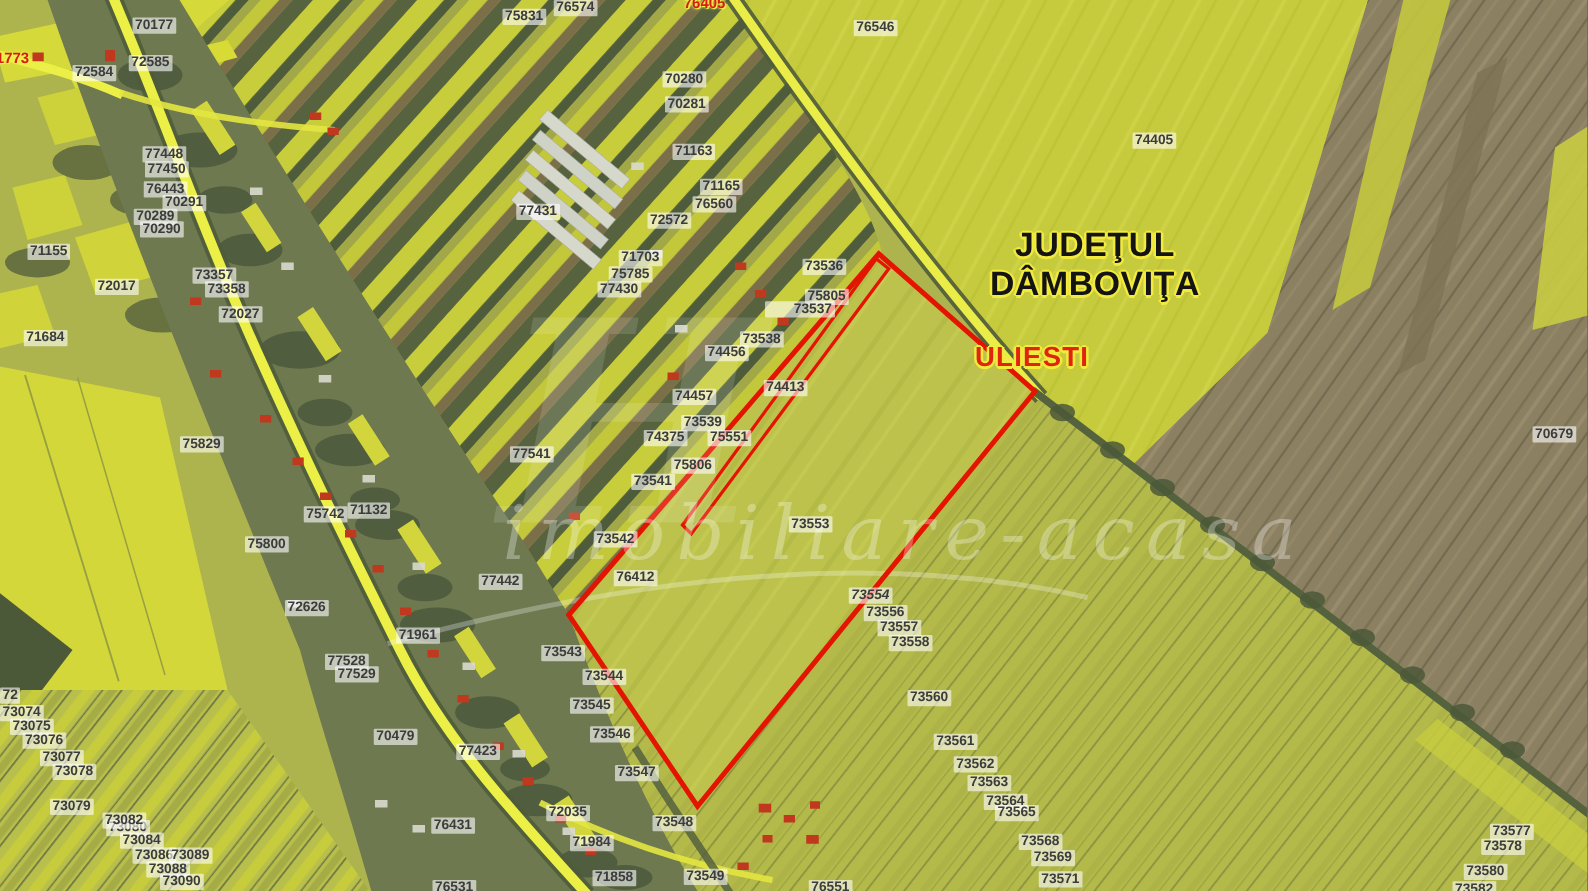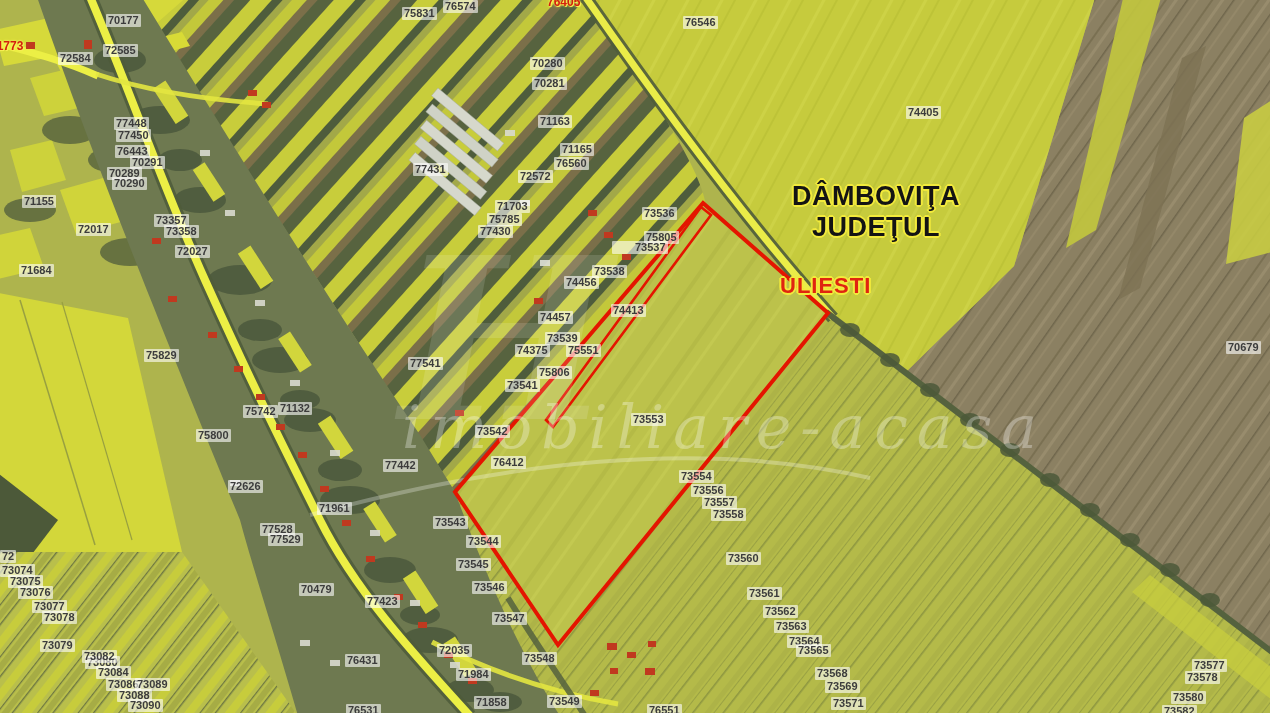--- a/index.html
+++ b/index.html
@@ -310,21 +310,21 @@
       <div class="parcel-label" style="left: 299px; top: 583px;">70479</div>
       <div class="parcel-label" style="left: 365px; top: 595px;">77423</div>
       <div class="parcel-label" style="left: 437px; top: 644px;">72035</div>
       <div class="parcel-label" style="left: 345px; top: 654px;">76431</div>
       <div class="parcel-label" style="left: 456px; top: 668px;">71984</div>
       <div class="parcel-label" style="left: 474px; top: 696px;">71858</div>
       <div class="parcel-label" style="left: 346px; top: 704px;">76531</div>
       <div class="parcel-label" style="left: 522px; top: 652px;">73548</div>
       <div class="parcel-label" style="left: 547px; top: 695px;">73549</div>
       <div class="parcel-label" style="left: 647px; top: 704px;">76551</div>
-      <div class="parcel-label" style="left: 679px; top: 470px;">73554</div>
+      <div class="parcel-label" style="left: 679px; top: 470px; font-style: italic;">73554</div>
       <div class="parcel-label" style="left: 691px; top: 484px;">73556</div>
       <div class="parcel-label" style="left: 702px; top: 496px;">73557</div>
       <div class="parcel-label" style="left: 711px; top: 508px;">73558</div>
       <div class="parcel-label" style="left: 726px; top: 552px;">73560</div>
       <div class="parcel-label" style="left: 747px; top: 587px;">73561</div>
       <div class="parcel-label" style="left: 763px; top: 605px;">73562</div>
       <div class="parcel-label" style="left: 774px; top: 620px;">73563</div>
       <div class="parcel-label" style="left: 787px; top: 635px;">73564</div>
       <div class="parcel-label" style="left: 796px; top: 644px;">73565</div>
       <div class="parcel-label" style="left: 815px; top: 667px;">73568</div>
@@ -345,18 +345,18 @@
       <div class="parcel-label" style="left: 67px; top: 656px; margin-left: 18px;">73080</div>
       <div class="parcel-label" style="left: 82px; top: 650px;">73082</div>
       <div class="parcel-label" style="left: 96px; top: 666px;">73084</div>
       <div class="parcel-label" style="left: 106px; top: 678px;">73086</div>
       <div class="parcel-label" style="left: 135px; top: 678px;">73089</div>
       <div class="parcel-label" style="left: 117px; top: 689px;">73088</div>
       <div class="parcel-label" style="left: 128px; top: 699px;">73090</div>
     </div>
 
   <div class="county">
+    <div>JUDEŢUL</div>
     <div>DÂMBOVIŢA</div>
-    <div>JUDEŢUL</div>
   </div>
   <div class="locality">ULIESTI</div>
 
 </div>
 
 </body></html>

